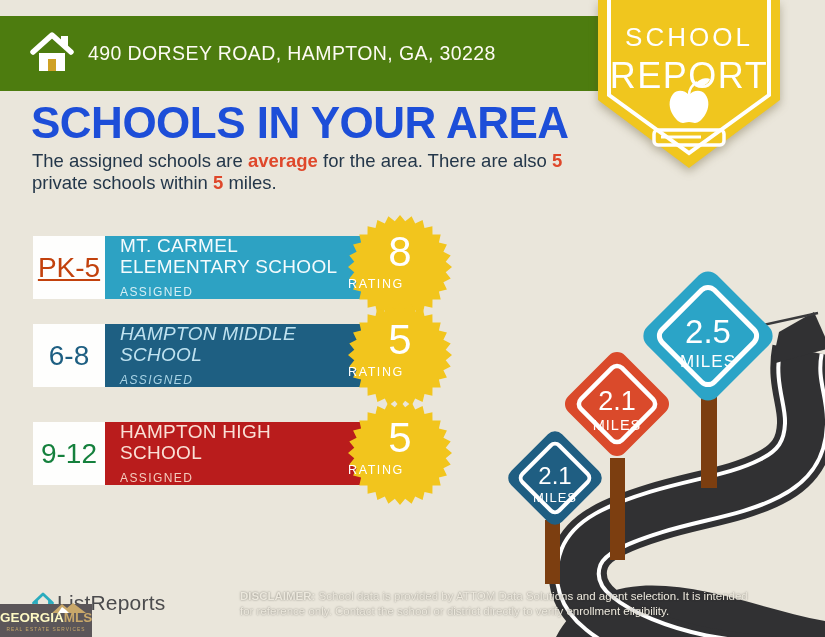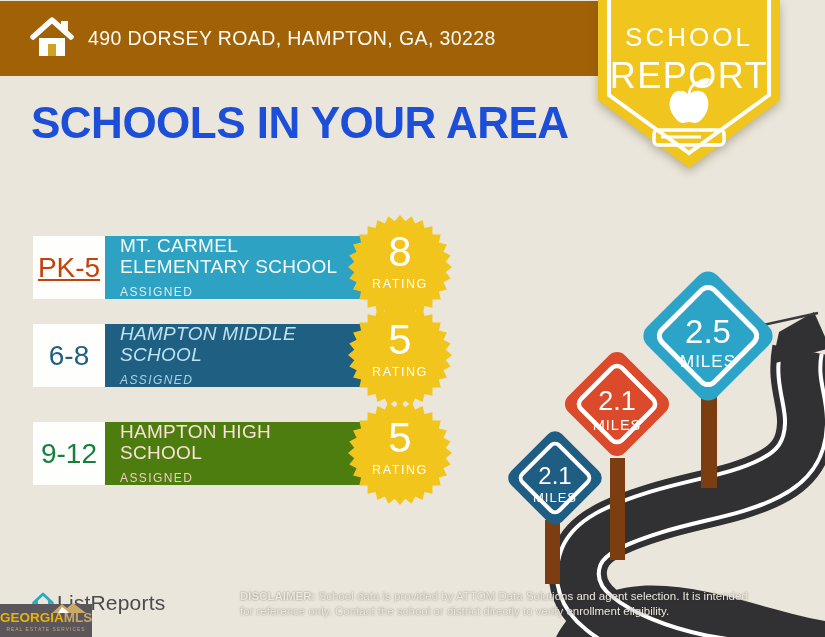--- a/index.html
+++ b/index.html
@@ -2,21 +2,21 @@
 <html><head>
 <meta charset="utf-8">
 <style>
   html,body{margin:0;padding:0;}
   .canvas{
     position:relative;width:825px;height:637px;overflow:hidden;
     background:#EAE6DB;font-family:"Liberation Sans",sans-serif;
     -webkit-font-smoothing:antialiased;
   }
   
-  .topbar{position:absolute;left:0;top:1px;width:766px;height:75px;background:#a16207;}
+  .topbar{position:absolute;left:0;top:16px;width:766px;height:75px;background:#4d7c0f;}
   .house-icon{position:absolute;left:28px;top:13px;}
   .addr{position:absolute;left:88px;top:0;height:75px;display:flex;align-items:center;
     color:#FDFBF4;font-size:19.5px;font-weight:500;letter-spacing:.4px;}
   
   .badge{position:absolute;left:598px;top:0;width:182px;height:182px;filter:drop-shadow(0 4px 5px rgba(80,70,30,.35));}
   .badge-text{position:absolute;left:598px;top:0;width:182px;text-align:center;color:#fff;}
   .badge-l1{margin-top:22px;font-size:26px;font-weight:400;letter-spacing:3px;}
   .badge-l2{margin-top:2px;font-size:36px;font-weight:400;letter-spacing:1.5px;}
   
   .title{position:absolute;left:31px;top:98px;font-size:44px;font-weight:700;
@@ -28,39 +28,39 @@
   .row .gradebox{position:absolute;left:0;top:0;width:72px;height:63px;background:#FEFEFD;
     display:flex;align-items:center;justify-content:center;font-size:28px;}
   .row .bar{position:absolute;left:72px;top:0;width:265px;height:63px;padding-left:15px;
     box-sizing:border-box;display:flex;flex-direction:column;justify-content:center;}
   .row .sname{font-size:19px;line-height:20.5px;font-weight:400;letter-spacing:.3px;}
   .row .status{font-size:12px;letter-spacing:1.4px;margin-top:8px;}
   .row0 .gradebox{color:#c2410c;text-decoration:underline;} .row0 .bar{background:#2DA2C3;}
   .row0 .sname{color:#F4FBFD;} .row0 .status{color:#D5EEF5;}
   .row1 .gradebox{color:#1E5F82;} .row1 .bar{background:#1E5F82;font-style:italic;}
   .row1 .sname{color:#BFE2F0;} .row1 .status{color:#A9D4E6;}
-  .row2 .gradebox{color:#15803d;} .row2 .bar{background:#4d7c0f;}
+  .row2 .gradebox{color:#15803d;} .row2 .bar{background:#b91c1c;}
   .row2 .sname{color:#FAE0D6;} .row2 .status{color:#F4CDBF;}
   .starburst{position:absolute;left:315px;top:-21px;width:104px;height:104px;}
   .starburst svg{position:absolute;left:0;top:0;}
   .star-num{position:absolute;left:0;top:13px;width:104px;text-align:center;
     color:#fff;font-size:42px;font-weight:400;}
-  .star-lab{position:absolute;left:0;top:62px;width:104px;text-align:center;
+  .star-lab{position:absolute;left:0;top:62px;width:104px;
     color:#fff;font-size:12.5px;letter-spacing:1.6px;}
   
   .road-svg{position:absolute;left:0;top:0;z-index:1;}
   
   .disclaimer{position:absolute;left:240px;top:589px;width:540px;z-index:2;
     font-size:11.5px;line-height:15px;color:#ECE8DD;text-shadow:0 0 2px rgba(40,38,32,.55);}
   .disclaimer b{font-weight:700;}
   .lr-logo{position:absolute;left:30px;top:590px;z-index:3;display:flex;align-items:center;gap:1px;}
   .lr-name{font-size:21px;color:#4B4B4D;font-weight:500;letter-spacing:.2px;}
   .mls-box{position:absolute;left:0;top:604px;width:92px;height:33px;background:#5B5659;z-index:4;}
   .mls-line{position:absolute;left:0;top:6px;width:92px;text-align:center;font-size:13.5px;font-weight:700;}
-  .mls-a{color:#eab308;} .mls-b{color:#C9A86A;}
+  .mls-a{color:#fef9c3;} .mls-b{color:#C9A86A;}
   .mls-tag{position:absolute;left:0;top:23px;width:92px;text-align:center;font-size:4.8px;
     letter-spacing:1.1px;color:#C9A86A;}
   .mls-peak{position:absolute;left:52px;top:-1px;}
 </style>
 </head>
 <body>
 
 <div class="canvas">
 
   <div class="topbar">
@@ -85,20 +85,24 @@
       <rect x="56" y="130" width="70" height="15" rx="4" fill="none" stroke="#fff" stroke-width="3.5"></rect>
       <path d="M63 137 h40" stroke="#fff" stroke-width="3"></path>
     </g>
   </svg>
   <div class="badge-text">
     <div class="badge-l1">SCHOOL</div>
     <div class="badge-l2">REPORT</div>
   </div>
 
   <div class="title">SCHOOLS IN YOUR AREA</div>
+  <div class="intro">
+    <span>The assigned schools are </span><span class="hl">average</span><span> for the area. There are also </span><span class="hl">5</span><br>
+    <span>private schools within </span><span class="hl">5</span><span> miles.</span>
+  </div>
 
   <div class="row row0" style="top:236px">
     <div class="gradebox">PK-5</div>
     <div class="bar">
       <div class="sname"><span>MT. CARMEL</span><br><span>ELEMENTARY SCHOOL</span></div>
       <div class="status">ASSIGNED</div>
     </div>
     <div class="starburst">
       <svg width="104" height="104" viewBox="0 0 104 104">
           <polygon class="star" fill="#F2C51D" points="104.0,52.0 97.7,57.2 102.7,63.6 95.4,67.2 98.9,74.6 90.9,76.5 92.7,84.4 84.5,84.5 84.4,92.7 76.5,90.9 74.6,98.9 67.2,95.4 63.6,102.7 57.2,97.7 52.0,104.0 46.8,97.7 40.4,102.7 36.8,95.4 29.4,98.9 27.5,90.9 19.6,92.7 19.5,84.5 11.3,84.4 13.1,76.5 5.1,74.6 8.6,67.2 1.3,63.6 6.3,57.2 0.0,52.0 6.3,46.8 1.3,40.4 8.6,36.8 5.1,29.4 13.1,27.5 11.3,19.6 19.5,19.5 19.6,11.3 27.5,13.1 29.4,5.1 36.8,8.6 40.4,1.3 46.8,6.3 52.0,0.0 57.2,6.3 63.6,1.3 67.2,8.6 74.6,5.1 76.5,13.1 84.4,11.3 84.5,19.5 92.7,19.6 90.9,27.5 98.9,29.4 95.4,36.8 102.7,40.4 97.7,46.8"></polygon>

